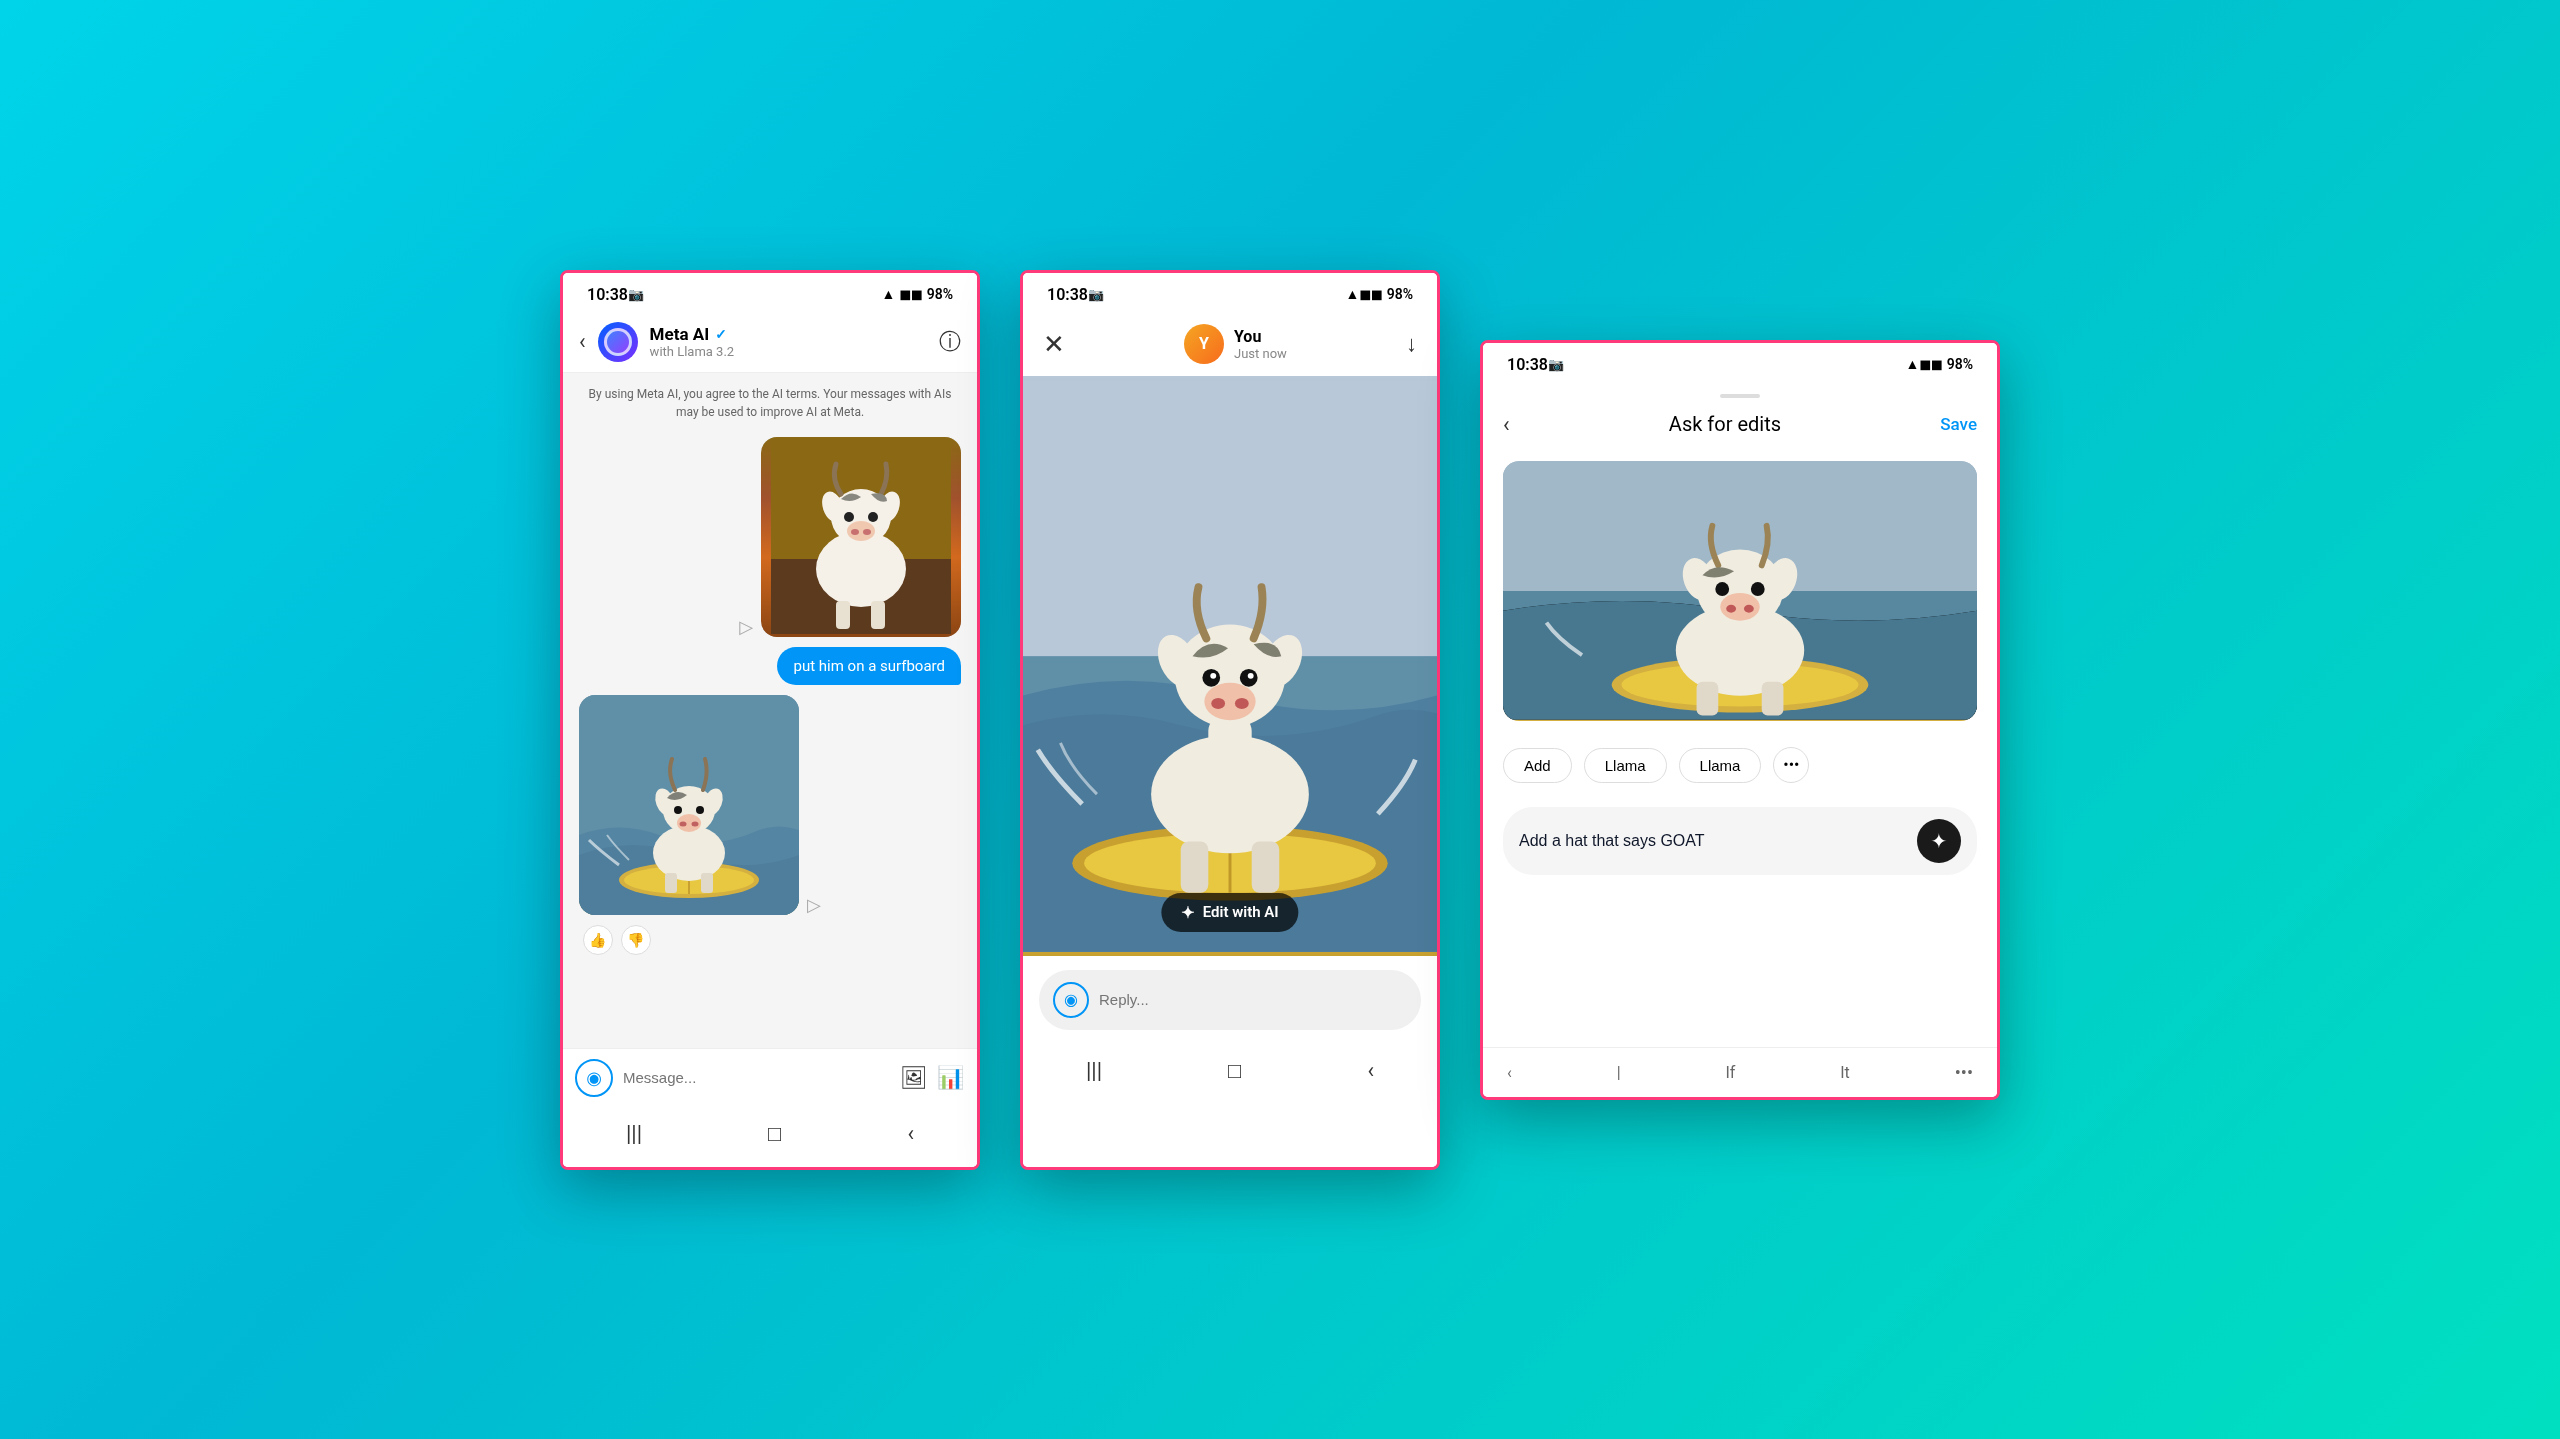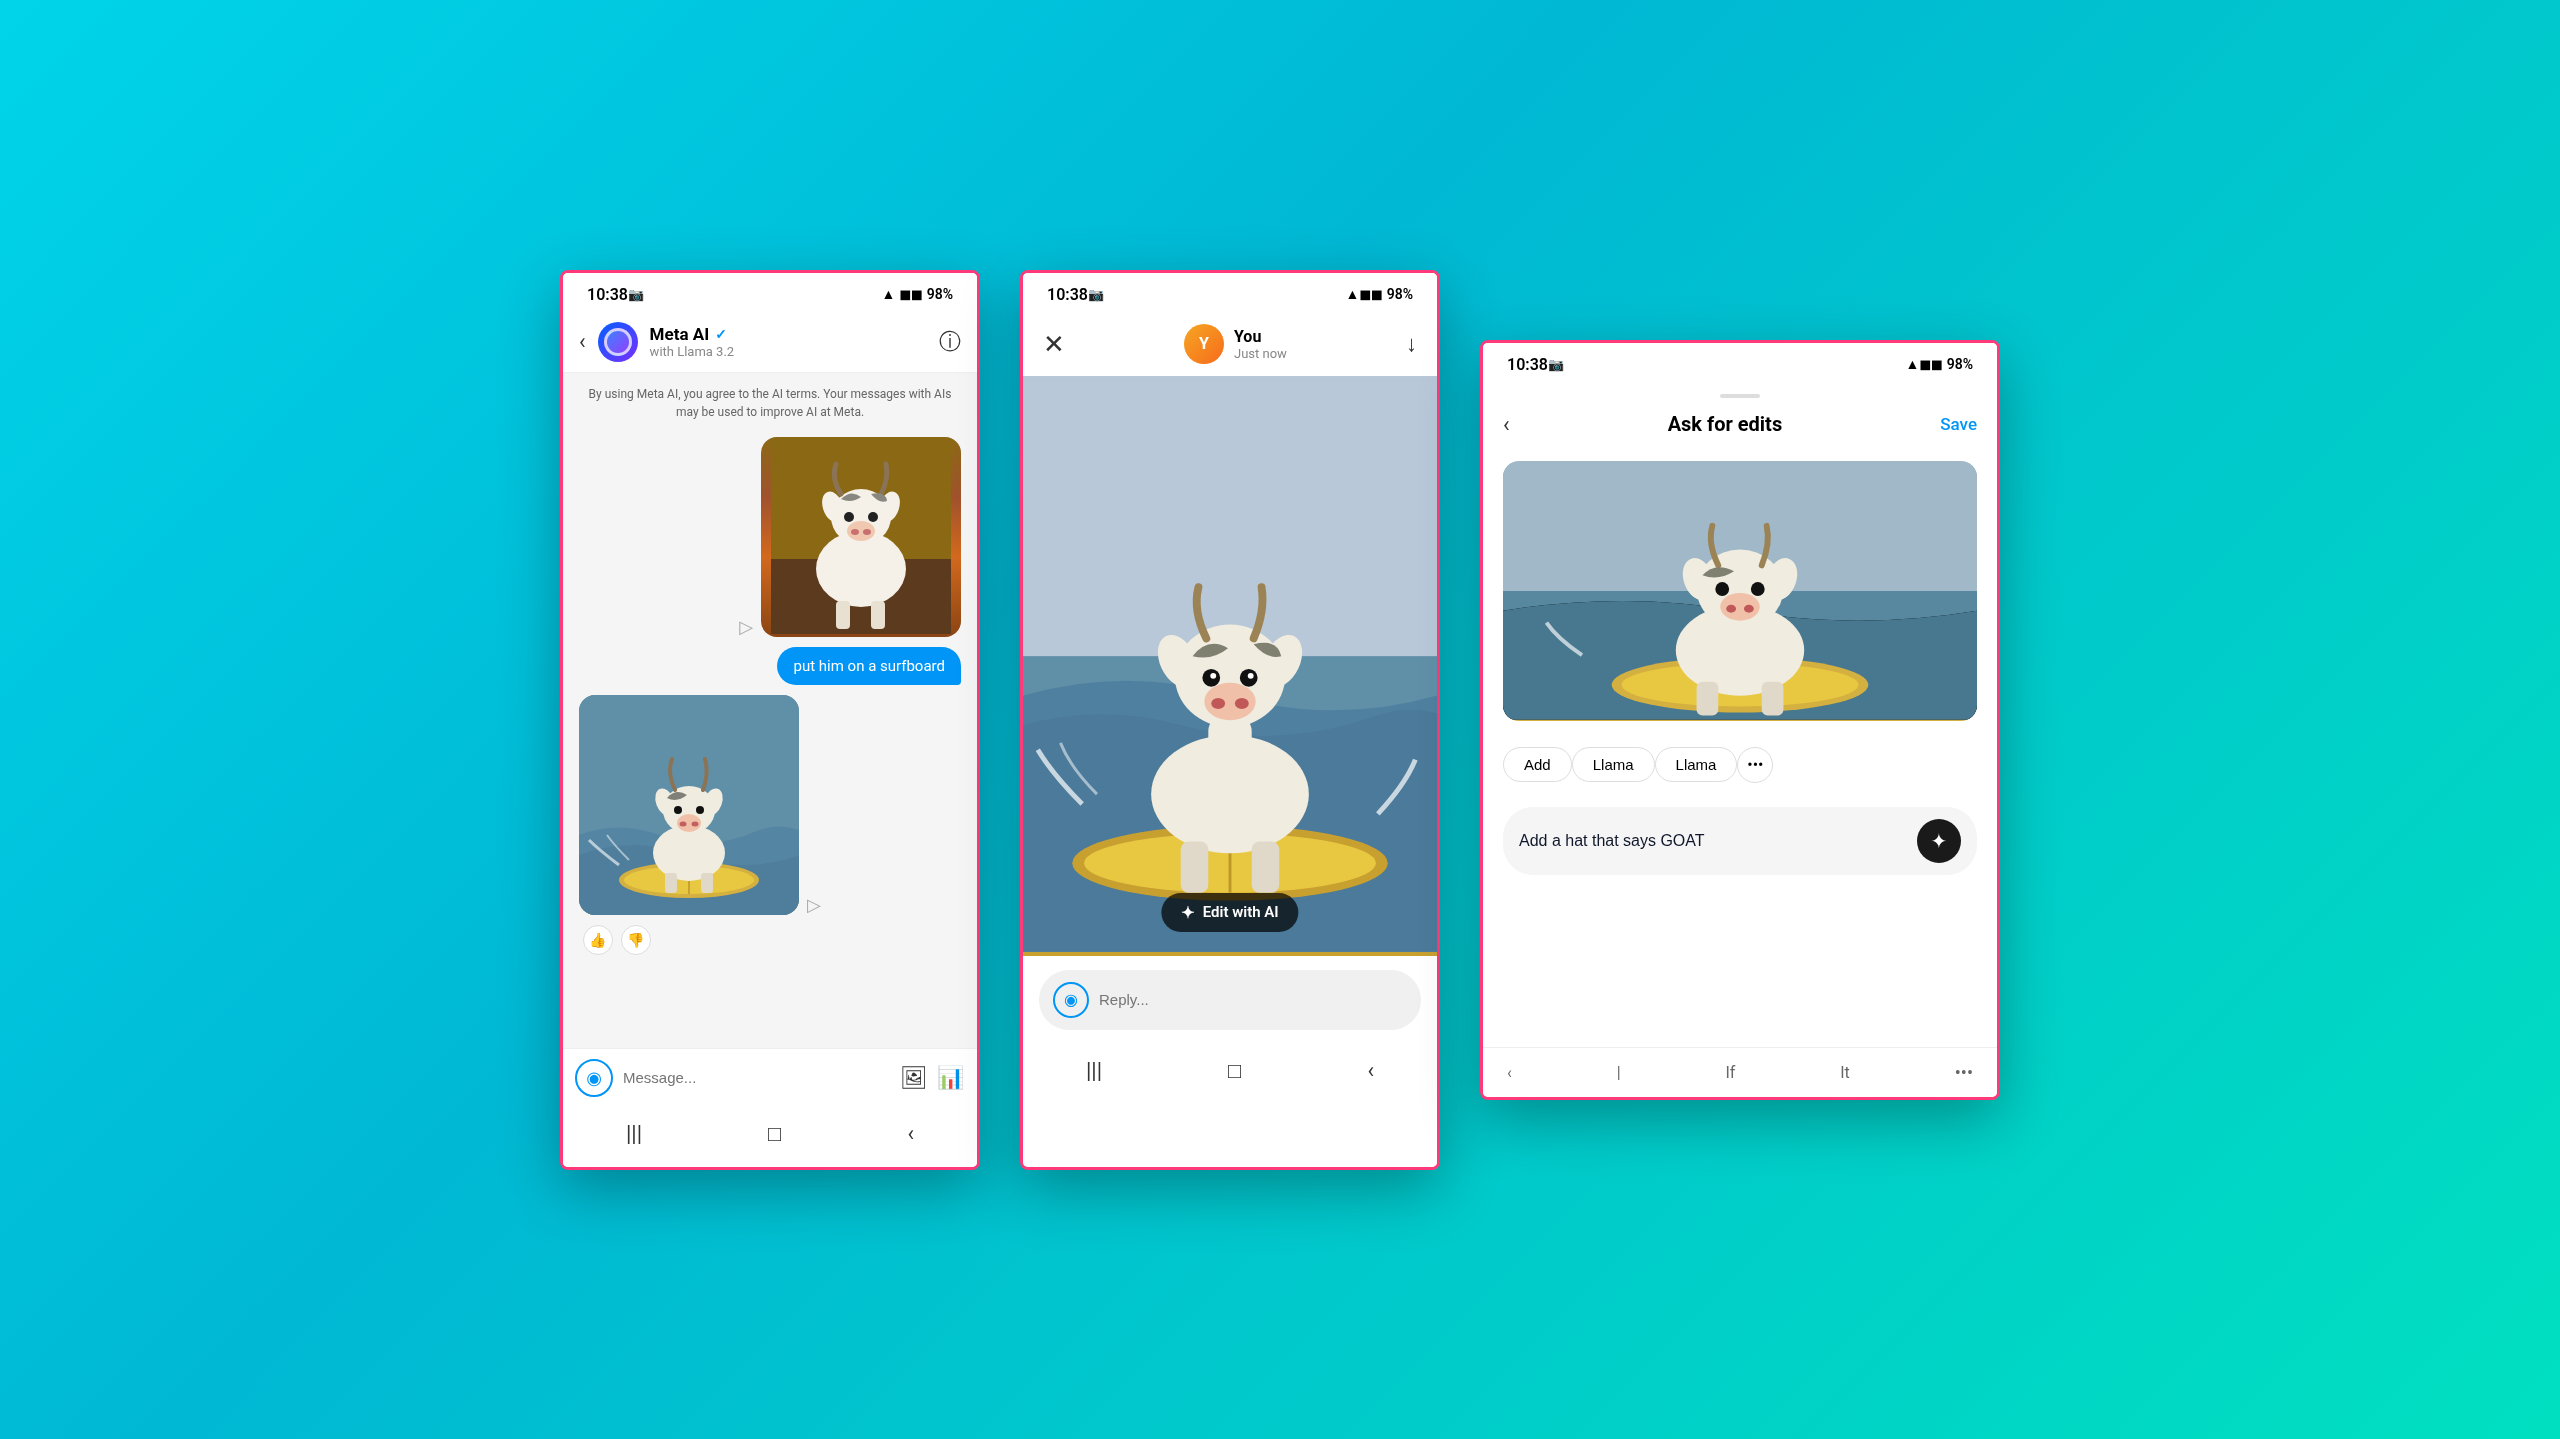--- a/index.html
+++ b/index.html
@@ -270,41 +270,41 @@
       border-radius: 4px;
       margin: 12px auto 0;
     }
     .modal-header {
       display: flex;
       align-items: center;
       justify-content: space-between;
       padding: 14px 20px;
     }
     .modal-back { font-size: 22px; color: #333; cursor: pointer; }
-    .modal-title { font-size: 20px; font-weight: 700; }
+    .modal-title { font-size: 20px; font-weight: 400; }
     .modal-save { font-size: 17px; color: #0095f6; cursor: pointer; font-weight: 500; }
 
     .edit-image-container {
       margin: 10px 20px;
       border-radius: 16px;
       overflow: hidden;
       height: 260px;
       background: #f0f0f0;
     }
     .goat-surf-edit {
       width: 100%; height: 100%;
       background: linear-gradient(180deg, #a0b8c8 0%, #789ab0 30%, #5888a0 60%, #d4b040 85%);
       display: flex; align-items: center; justify-content: center;
     }
 
     .action-btns {
       display: flex;
-      align-items: center;
+      align-items: flex-end;
       padding: 16px 20px;
-      gap: 0;
+      gap: 12px;
     }
     .action-btn {
       border: 1.5px solid #ddd;
       border-radius: 30px;
       padding: 8px 20px;
       font-size: 15px;
       font-weight: 500;
       cursor: pointer;
       background: white;
     }

